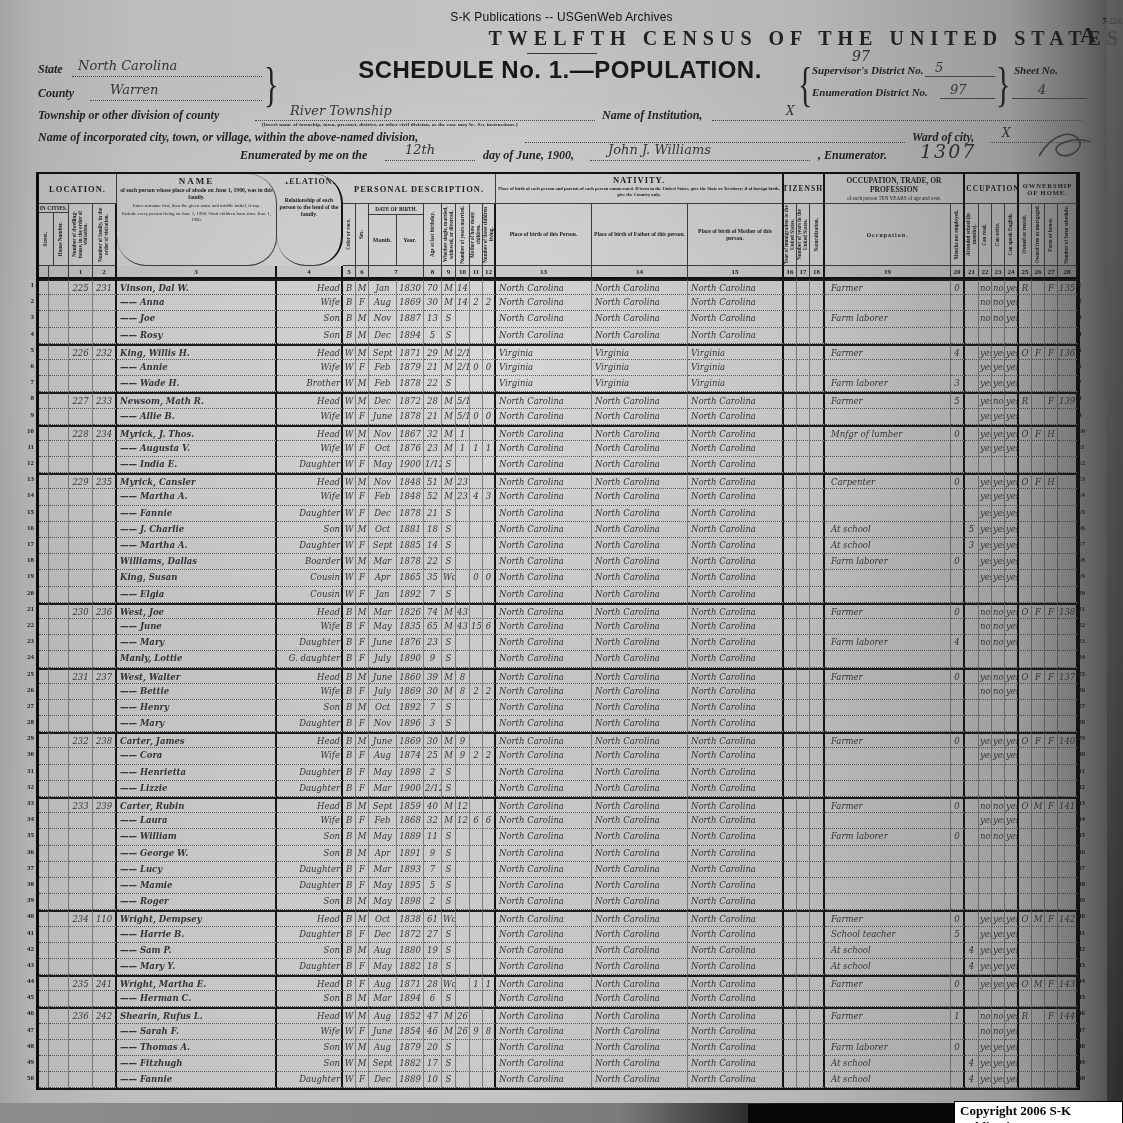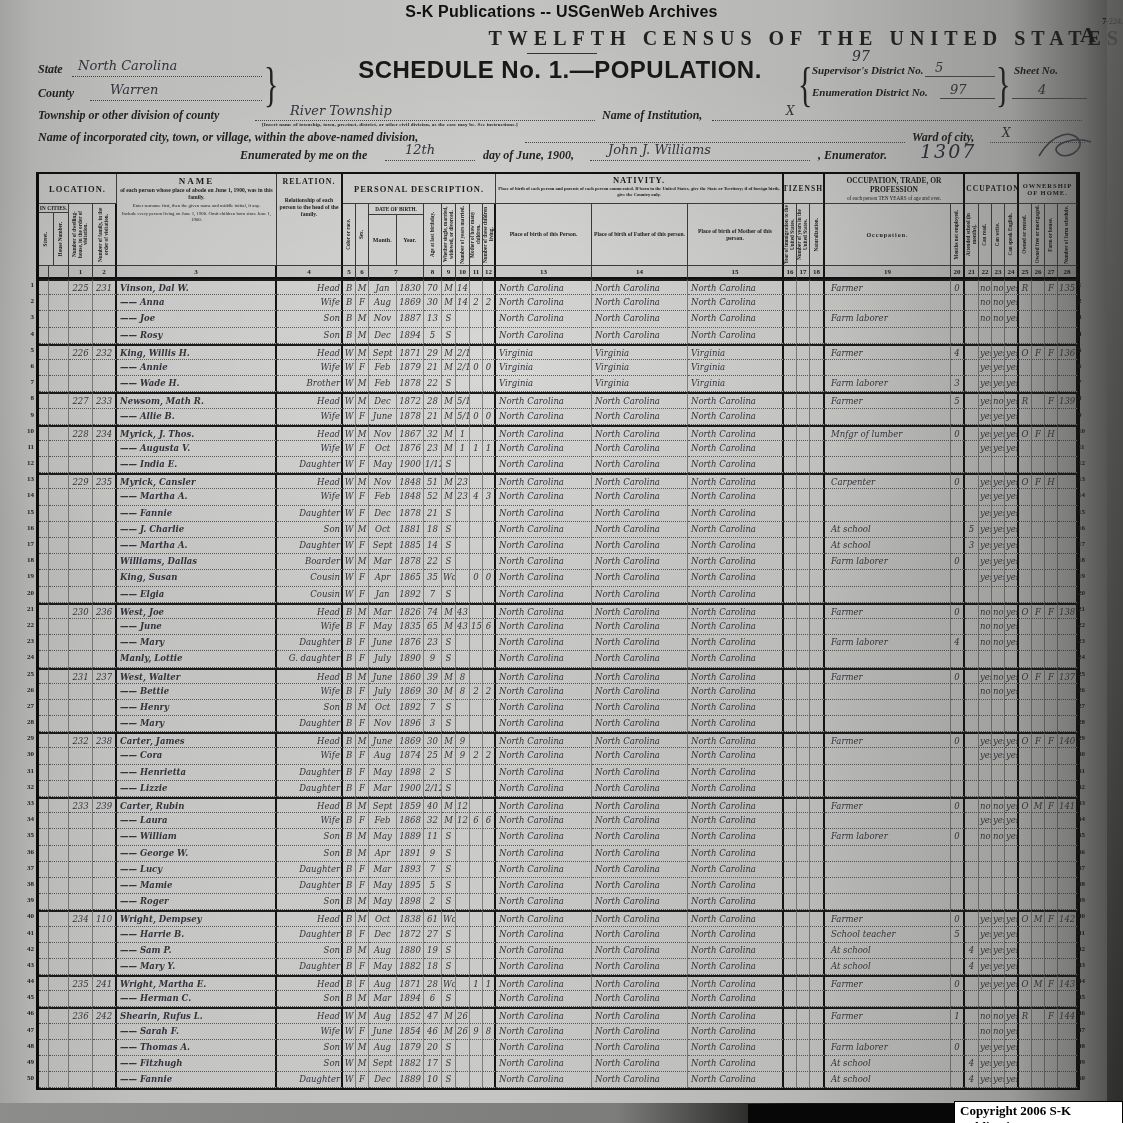--- a/index.html
+++ b/index.html
@@ -11,22 +11,22 @@
       radial-gradient(ellipse 700px 600px at 30% 80%, rgba(255,255,255,.12), rgba(255,255,255,0) 60%),
       linear-gradient(90deg,#a3a3a1 0,#b2b2b0 3%,#bdbdbb 12%,#c3c3c1 45%,#b6b6b4 72%,#9a9a98 90%,#6f6f6d 96%,#474745 100%),
       #b0b0ae;}
   .edge-bottom{position:absolute;left:0;right:0;bottom:0;height:20px;
       background:linear-gradient(90deg,#8d8d8b 0,#7c7c7a 55%,#161616 70%,#050505 100%);}
   .edge-right{position:absolute;top:0;right:0;width:16px;height:100%;
       background:linear-gradient(180deg,#6a6a68,#3f3f3d 60%,#141414 100%);opacity:.55;}
 
   
   .abs{position:absolute;}
-  .pub{top:3px;left:0;width:100%;text-align:center;font-family:"Liberation Sans",sans-serif;
-       font-weight:bold;font-size:16px;letter-spacing:.2px;color:#111;}
+  .pub{top:10px;left:0;width:100%;text-align:center;font-family:"Liberation Sans",sans-serif;
+       font-weight:normal;font-size:12px;letter-spacing:.2px;color:#111;}
   .formno{top:17px;left:0;width:100%;text-align:right;font-weight:bold;font-size:8px;}
   .census-title{top:27px;left:12px;width:100%;text-align:right;font-size:20px;letter-spacing:6px;
        font-weight:bold;color:#222;}
   .title-rule{top:53px;left:50%;width:70px;margin-left:-35px;border-top:1px solid #333;height:0;}
   .page-letter{top:22px;left:1080px;font-size:22px;font-weight:bold;}
   .sched-title{top:56px;left:300px;width:520px;text-align:center;font-size:24px;font-weight:bold;
        font-family:"Liberation Sans",sans-serif;letter-spacing:.5px;color:#181818;}
   .lbl{font-style:italic;font-weight:bold;font-size:12px;color:#222;}
   .lbl-sm{font-style:italic;font-weight:bold;font-size:11px;color:#222;}
   .dotline{border-bottom:1px dotted #444;position:absolute;height:0;}
@@ -44,21 +44,21 @@
   .cgrid{display:grid;width:1039px;
       grid-template-columns:10px 20px 24px 24px 160px 66px 13px 13px 28px 27px 18px 14px 14px 13px 13px 96px 96px 96px 13px 13px 15px 126px 14px 14px 13px 13px 14px 13px 13px 13px 20px;}
   .hc{border-right:1px solid #3a3a3a;border-bottom:1px solid #3a3a3a;overflow:hidden;
       display:flex;align-items:center;justify-content:center;text-align:center;
       font-family:"Liberation Serif",serif;color:#1c1c1c;box-sizing:border-box;}
   .gt{font-weight:bold;font-size:8.5px;letter-spacing:1px;}
   .vtext{writing-mode:vertical-rl;transform:rotate(180deg);font-size:5.2px;font-weight:bold;
       line-height:1.1;letter-spacing:0;padding:1px 0;max-height:60px;}
   .desc{font-size:5.6px;font-weight:bold;line-height:1.25;padding:1px 2px;}
   .numrow{font-size:7px;font-weight:bold;border-bottom:2px solid #101010;background:rgba(0,0,0,.04);}
-  .r12{grid-row:1/3;}
+  .r12{grid-row:1/3;border-radius:29px;}
   .flexcol{display:flex;flex-direction:column;align-items:stretch;justify-content:flex-start;padding:0;}
   .subsplit{display:flex;flex:1;}
   .subsplit>div{flex:1;display:flex;align-items:center;justify-content:center;}
 
   
   .tbody .bc{border-right:1px solid rgba(45,45,45,.5);border-bottom:1px dotted rgba(40,40,40,.7);
       box-sizing:border-box;overflow:hidden;white-space:nowrap;font-size:8px;line-height:15px;
       padding:0 1px;text-align:center;height:16.2px;}
   .tbody{grid-auto-rows:16.2px;}
   .tbody .bc.hw{font-size:8.5px;}

